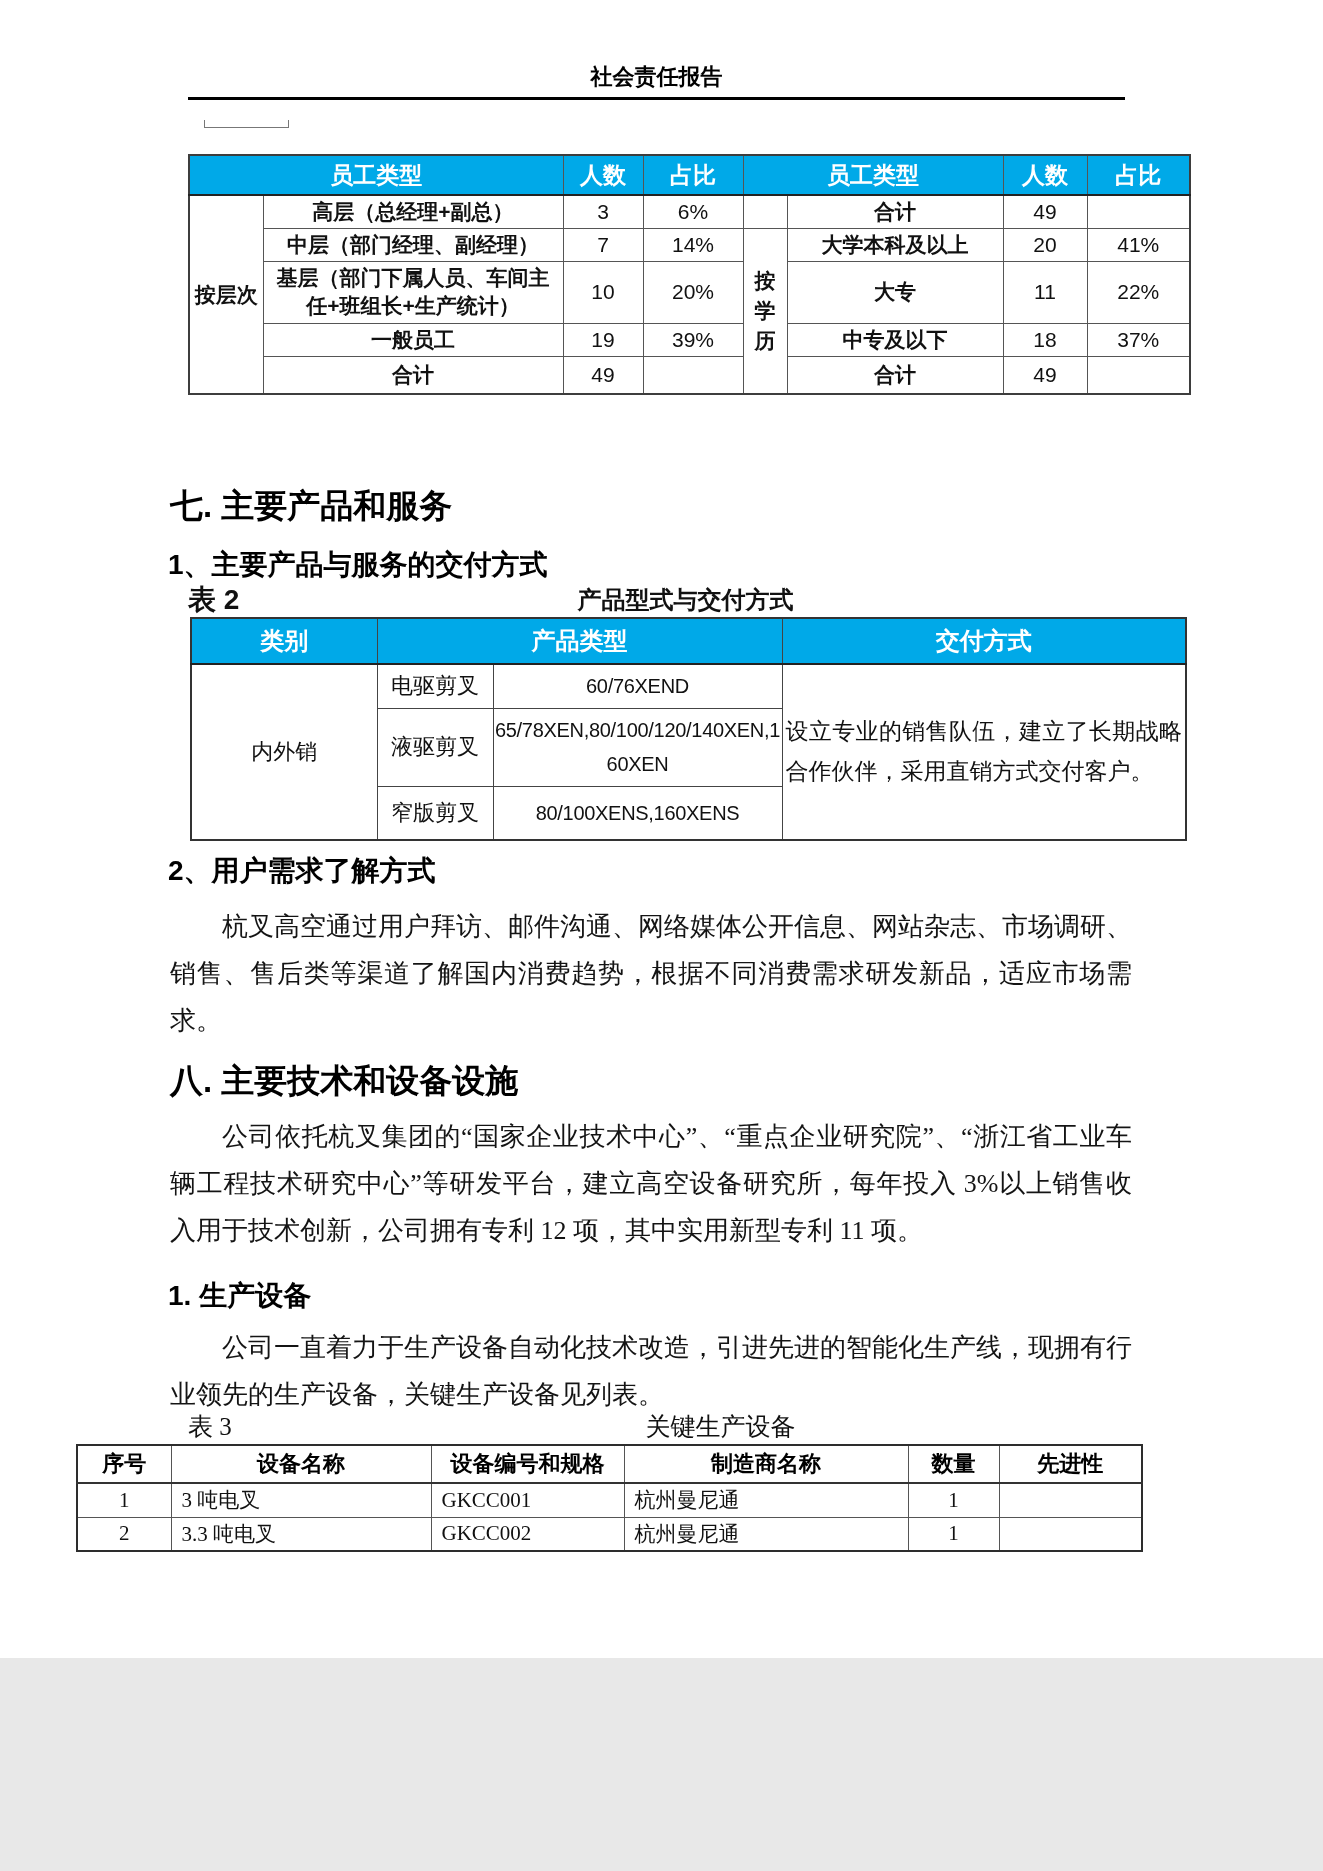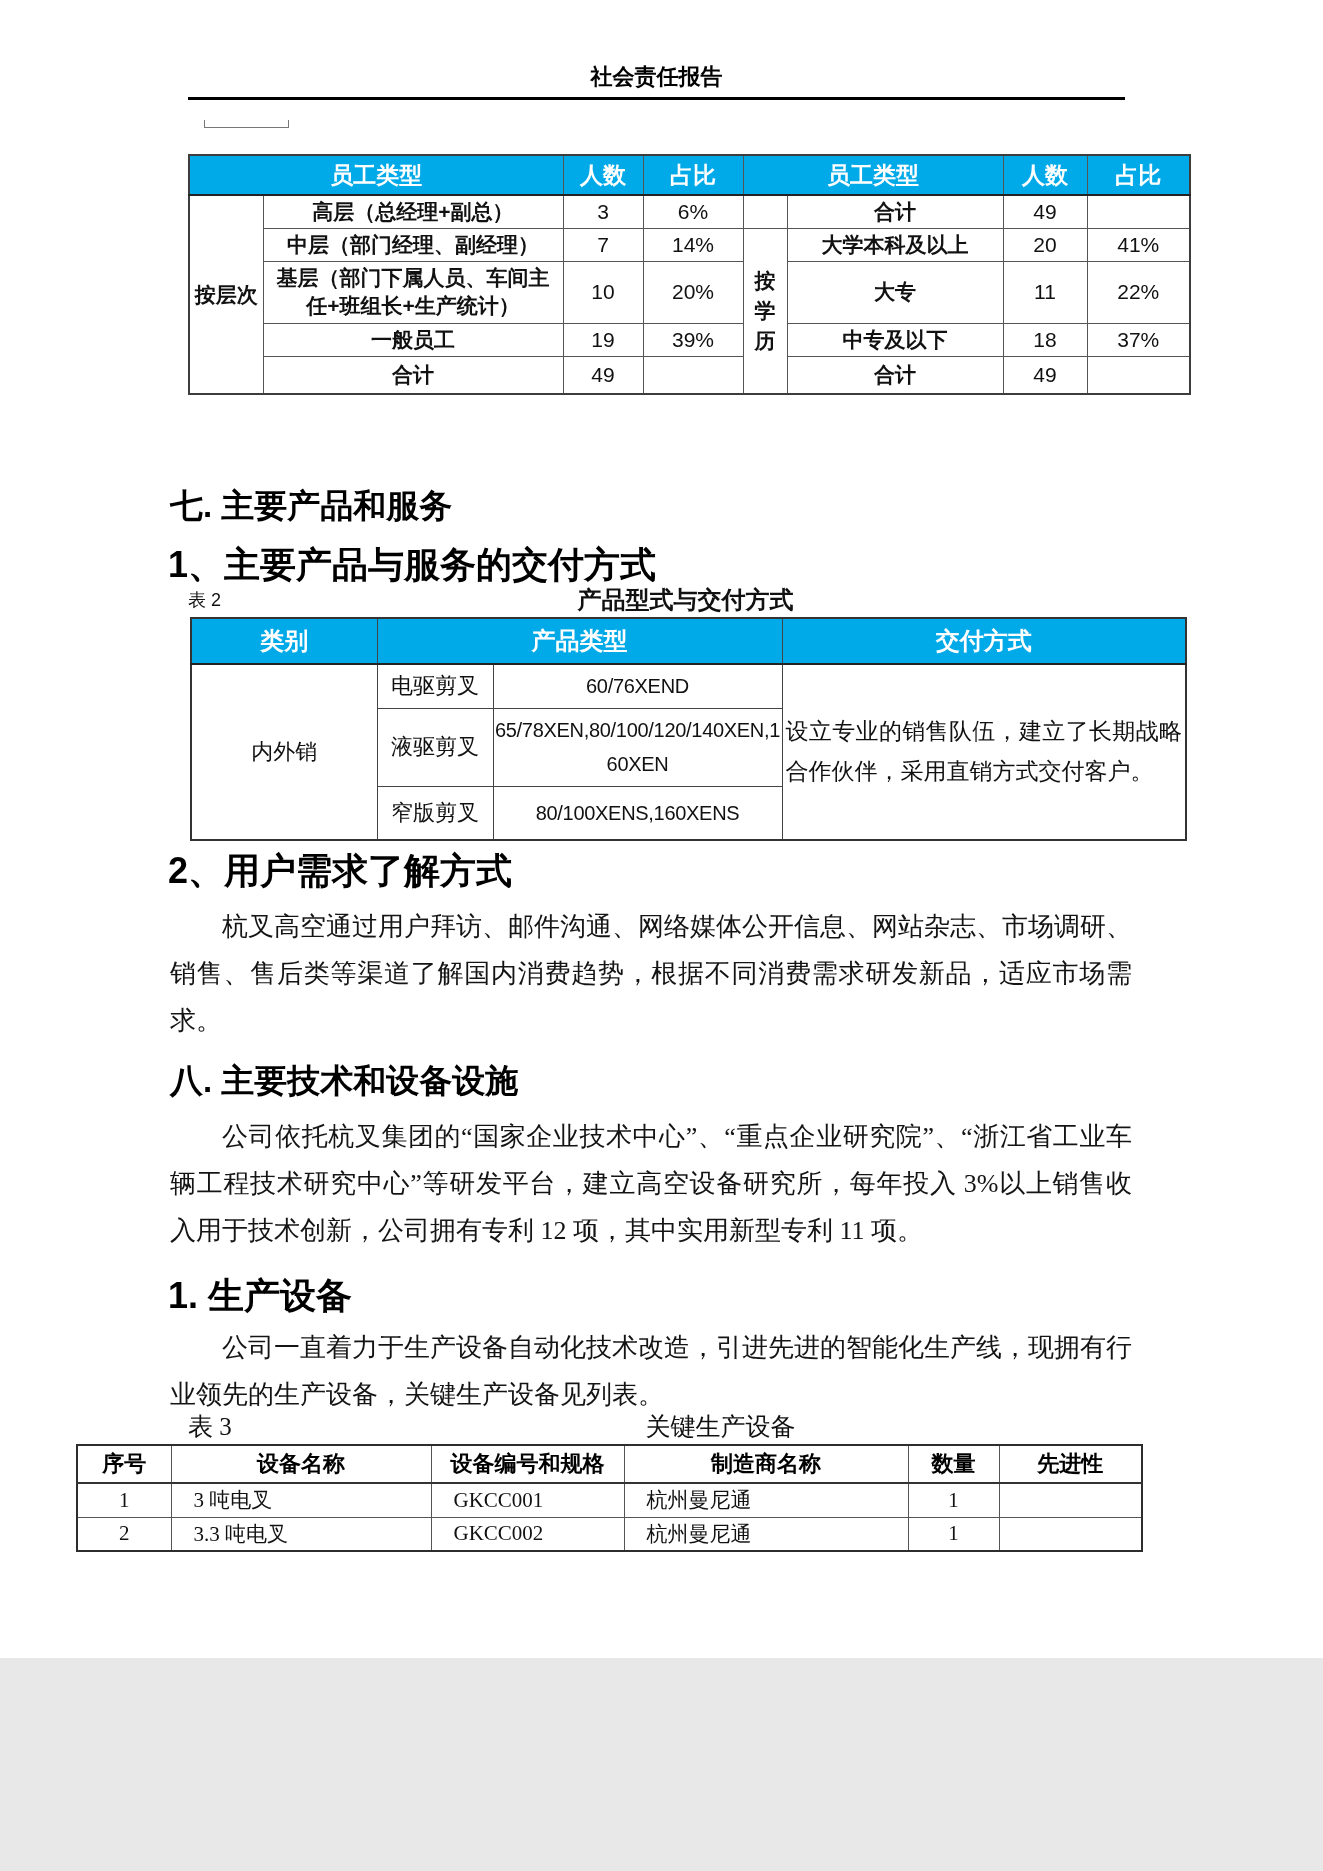--- a/index.html
+++ b/index.html
@@ -81,23 +81,23 @@
   .t1 tr.last td{height:38px;}
   
   .tbl-caption{
     position:relative;
     margin-left:188px;
     height:34px;
     line-height:34px;
   }
   .cap-label{
     position:absolute; left:0; top:0;
-    font-weight:normal;
-    font-family:"Liberation Sans", sans-serif;
-    font-size:18px;
+    font-weight:bold;
+    font-family:"Liberation Sans", sans-serif;
+    font-size:28px;
   }
   .cap-title{
     position:absolute; left:0; right:0; top:0;
     text-align:center;
     font-weight:bold;
     font-family:"Liberation Sans", sans-serif;
     font-size:24px;
   }
   .cap2{width:995px; margin-top:-2px;}
   .cap3{width:1065px; margin-top:-8px;}
@@ -113,21 +113,21 @@
     font-weight:bold;
     font-size:33px;
     line-height:45px;
     color:#000;
   }
   .h2.s8{margin-top:14px;}
   .h3{
     margin:17px 0 0 168px;
     font-family:"Liberation Sans", sans-serif;
     font-weight:bold;
-    font-size:36px;
+    font-size:28px;
     line-height:40px;
     color:#000;
   }
   .h3.g2{margin-top:10px;}
   .h3.g3{margin-top:22px;}
   .para{
     margin:12px 0 0 170px;
     width:962px;
     font-size:26px;
     line-height:47px;
@@ -194,21 +194,21 @@
     font-size:22px;
     font-weight:bold;
     text-align:center;
     height:38px;
     border-bottom:2px solid #333;
   }
   .t3 td{
     font-size:21px;
     height:34px;
     text-align:left;
-    padding-left:22px;
+    padding-left:10px;
   }
   .t3 td.c{text-align:center; padding-left:4px;}
   
   .footer-bar{
     position:absolute;
     left:188px; top:1717px;
     width:937px; height:9px;
     background:var(--bar);
   }
   .footer-line{

